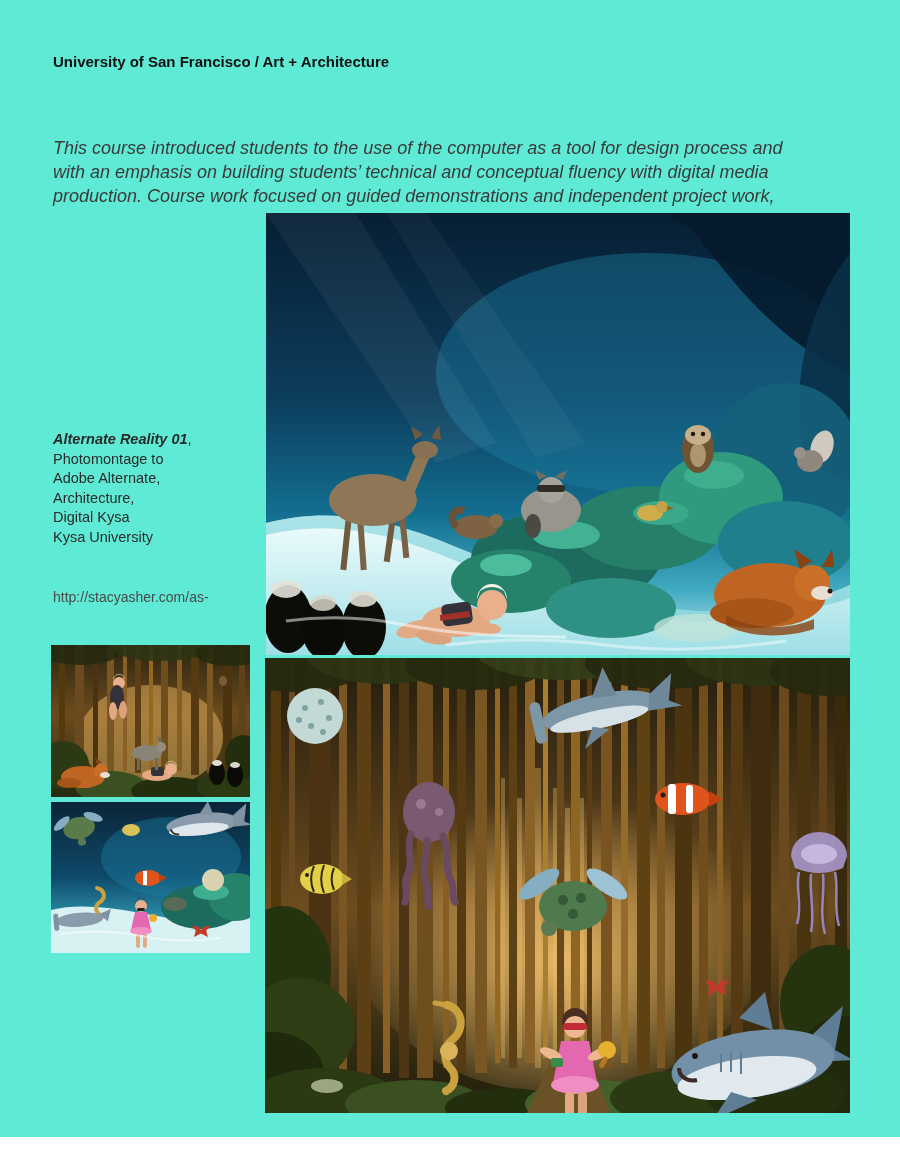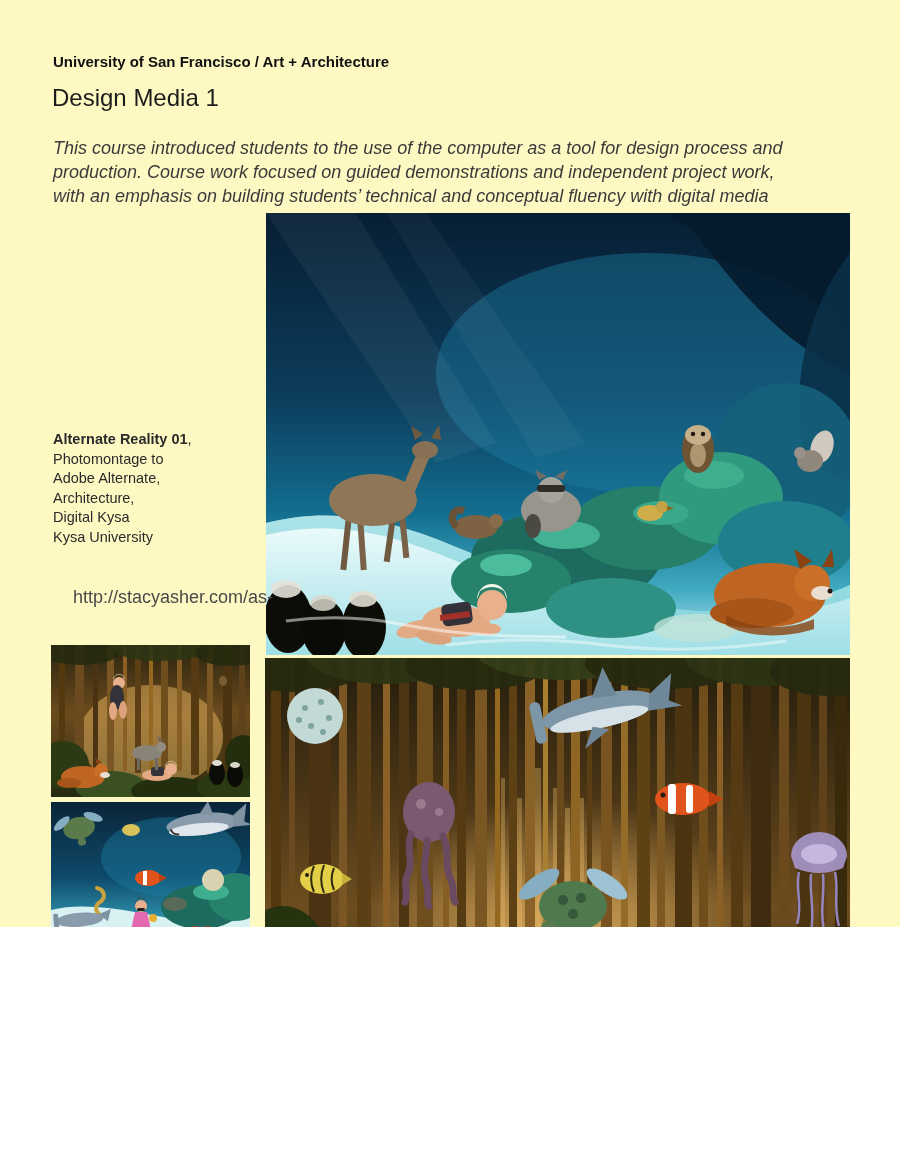--- a/index.html
+++ b/index.html
@@ -1,42 +1,41 @@
 <!DOCTYPE html>
 <html><head>
 <meta charset="utf-8">
 <style>
   html,body{margin:0;padding:0;background:#ffffff;}
-  .page{position:relative;width:900px;height:927px;background:#fef9c3;overflow:hidden;
+  .page{position:relative;width:900px;height:1137px;background:#5eead4;overflow:hidden;
         font-family:"Liberation Sans","DejaVu Sans",sans-serif;color:#1e1e1e;}
   .kicker{position:absolute;left:53px;top:53px;font-size:15px;font-weight:700;color:#111;}
   .title{position:absolute;left:52px;top:84px;font-size:24px;font-weight:400;color:#1c1c1c;}
   .intro{position:absolute;left:53px;top:136px;width:810px;font-size:18px;line-height:24px;color:#3a3a3a;font-style:italic;}
   .caption{position:absolute;left:53px;top:430px;font-size:14.5px;line-height:19.5px;color:#2a2a2a;}
-  .caption .t{font-weight:700;}
-  .url{position:absolute;left:53px;top:584px;font-size:18px;line-height:26px;color:#4a4a4a;margin-left:20px;}
+  .caption .t{font-style:italic;font-weight:700;}
+  .url{position:absolute;left:53px;top:584px;font-size:14px;line-height:26px;color:#4a4a4a;}
   .fig{position:absolute;overflow:hidden;}
   .fig svg{display:block;width:100%;height:100%;}
   #fig-underwater-main{left:266px;top:213px;width:584px;height:442px;}
   #fig-thumb-forest{left:51px;top:645px;width:199px;height:152px;}
   #fig-thumb-underwater{left:51px;top:802px;width:199px;height:151px;}
   #fig-forest-main{left:265px;top:658px;width:585px;height:455px;}
 </style>
 </head>
 <body>
 
 <div class="page">
 
   <div class="kicker">University of San Francisco / Art + Architecture</div>
-  <div class="title">Design Media 1</div>
 
   <div class="intro">
     <div>This course introduced students to the use of the computer as a tool for design process and</div>
+    <div>with an emphasis on building students’ technical and conceptual fluency with digital media</div>
     <div>production. Course work focused on guided demonstrations and independent project work,</div>
-    <div>with an emphasis on building students’ technical and conceptual fluency with digital media</div>
   </div>
 
   <div class="fig" id="fig-underwater-main">
     <svg viewBox="0 0 584 442" preserveAspectRatio="none">
       <defs>
         <linearGradient id="uwb" x1="0" y1="0" x2="0" y2="1">
           <stop offset="0" stop-color="#071e33"></stop>
             <stop offset="0.42" stop-color="#0c3d5c"></stop>
           <stop offset="0.68" stop-color="#136e90"></stop>
             <stop offset="0.85" stop-color="#3fa9bf"></stop>

